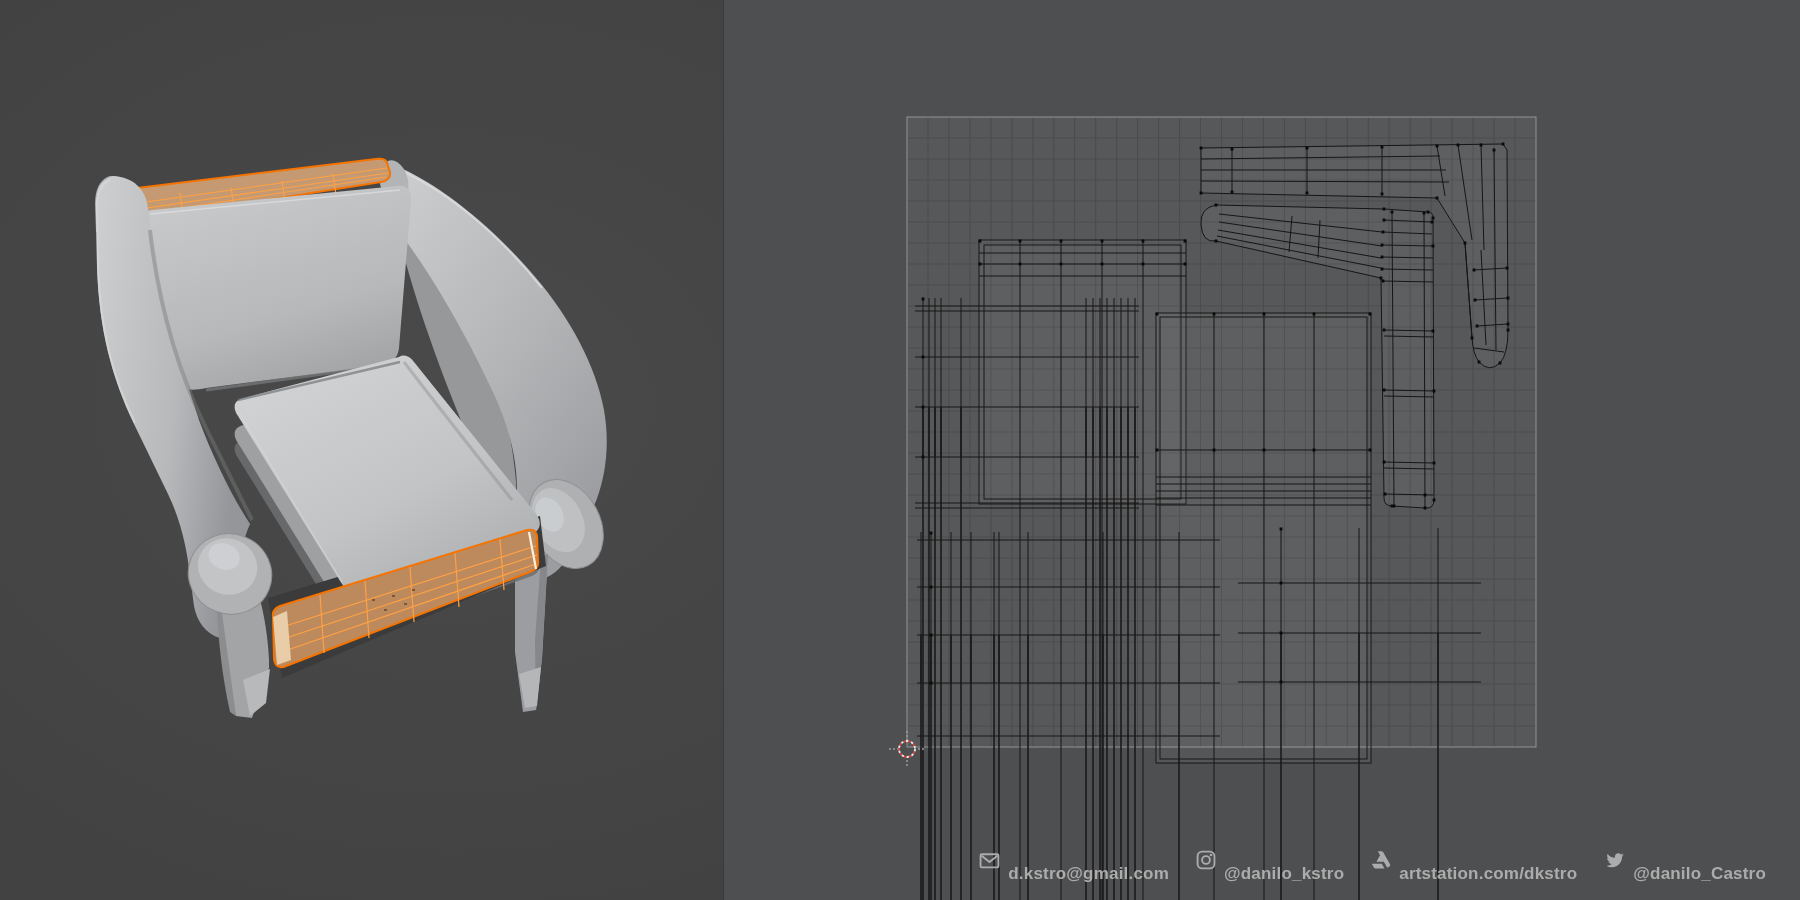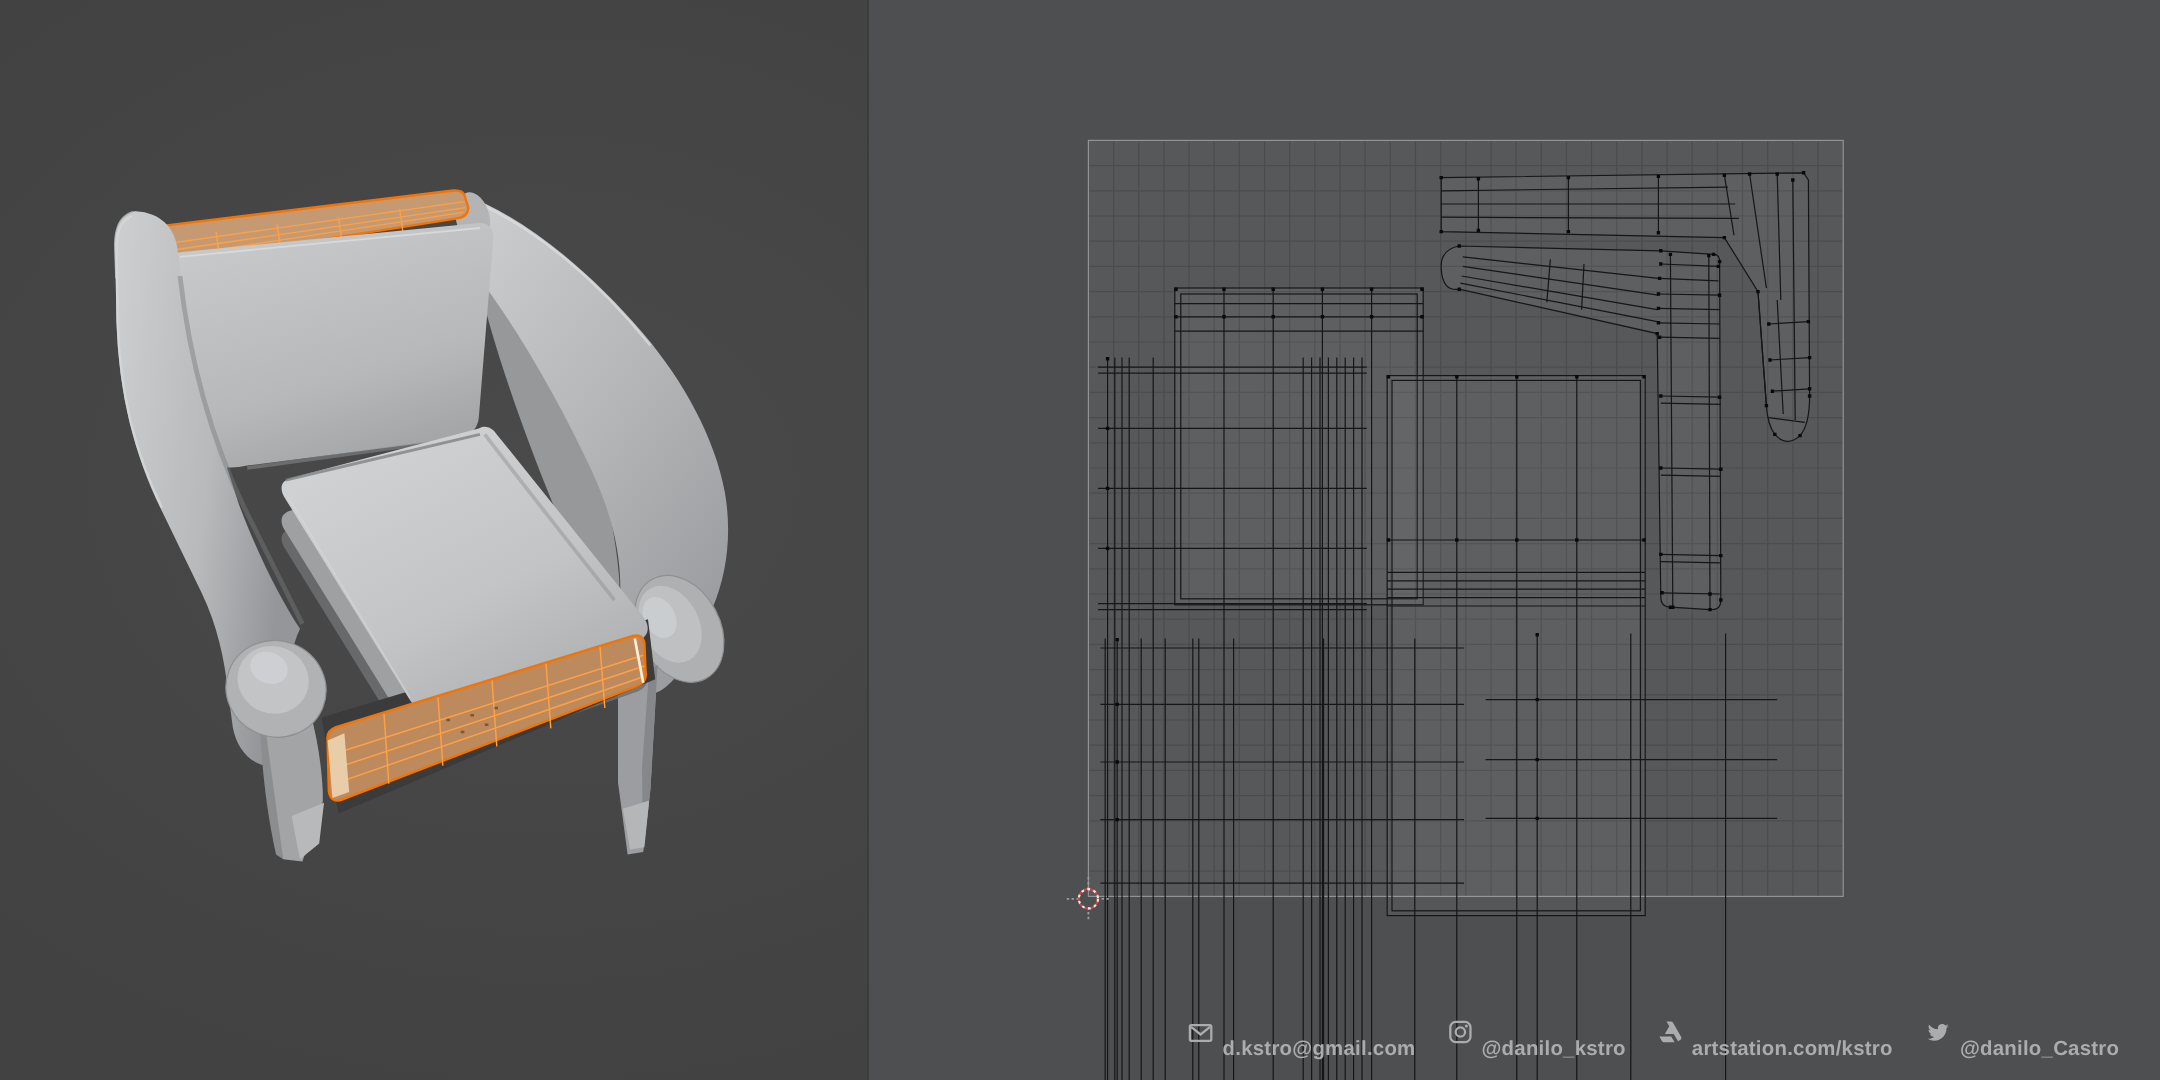--- a/index.html
+++ b/index.html
@@ -225,21 +225,21 @@
           <circle class="icnf" cx="15" cy="5" r="1.3"></circle>
         </svg>
         <span class="cl">@danilo_kstro</span>
       </span>
       <span class="ci">
         <svg width="20" height="20" viewBox="0 0 20 20">
           <path class="icnf" d="M0.8,13.8 L2.9,17.4 C3.3,18.1 4.1,18.6 4.9,18.6 H13.5 L10.7,13.8 Z"></path>
           <path class="icnf" d="M19.2,15.1 C19.2,14.7 19.1,14.3 18.9,13.9 L12.2,2.3 C11.8,1.6 11.1,1.2 10.3,1.2 H6.8 L16.3,17.7 L18.4,16.5 C18.9,16.2 19.2,15.6 19.2,15.1 Z"></path>
           <path class="icnf" d="M9.3,4.8 L13.2,11.7 H5.4 Z"></path>
         </svg>
-        <span class="cl">artstation.com/kstro</span>
+        <span class="cl">artstation.com/dkstro</span>
       </span>
       <span class="ci">
         <svg width="21" height="21" viewBox="0 0 20 20">
           <path class="icnf" d="M18.9,4.7c-0.6,0.3-1.3,0.5-2,0.6c0.7-0.4,1.3-1.1,1.5-1.9c-0.7,0.4-1.4,0.7-2.2,0.9 c-0.6-0.7-1.5-1.1-2.5-1.1c-1.9,0-3.4,1.5-3.4,3.4c0,0.3,0,0.5,0.1,0.8C7.6,7.1,5.1,5.8,3.4,3.7C3.1,4.2,3,4.8,3,5.4 c0,1.2,0.6,2.2,1.5,2.8C4,8.2,3.4,8,2.9,7.7v0c0,1.6,1.2,3,2.7,3.3c-0.3,0.1-0.6,0.1-0.9,0.1c-0.2,0-0.4,0-0.6-0.1 c0.4,1.4,1.7,2.3,3.2,2.4c-1.2,0.9-2.6,1.5-4.2,1.5c-0.3,0-0.5,0-0.8,0c1.5,1,3.3,1.5,5.2,1.5c6.3,0,9.7-5.2,9.7-9.7l0-0.4 C17.8,6,18.4,5.4,18.9,4.7z"></path>
         </svg>
         <span class="cl">@danilo_Castro</span>
       </span>
     </div>
   </div>
 </div>

